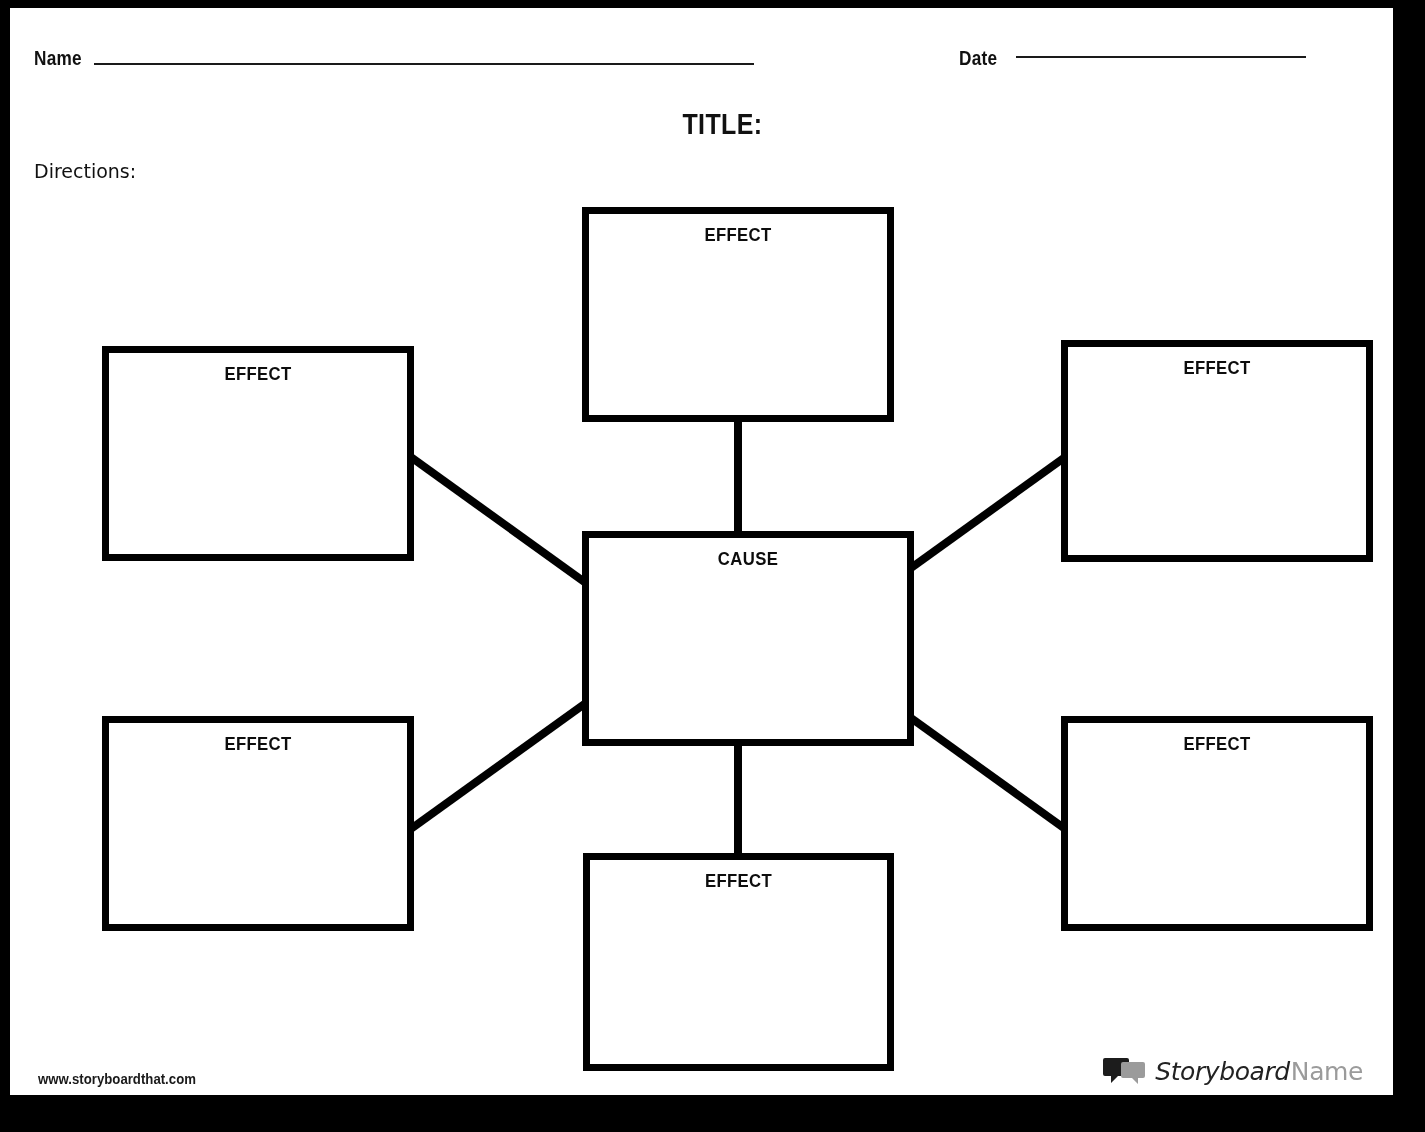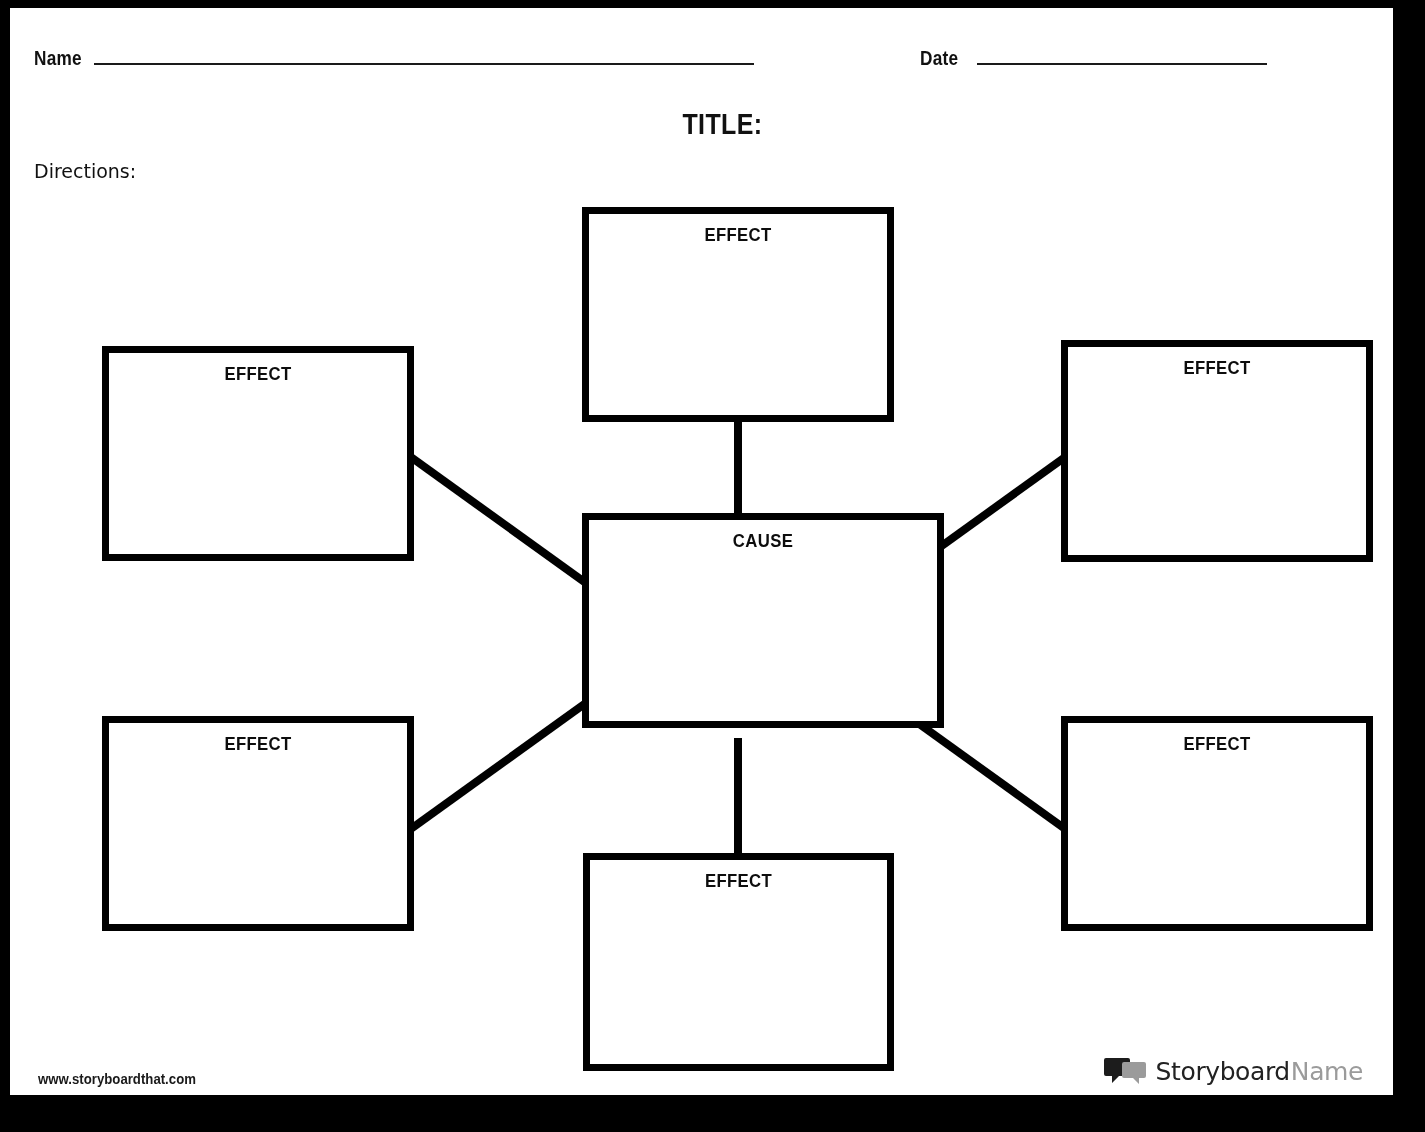--- a/index.html
+++ b/index.html
@@ -56,21 +56,21 @@
   }
   .field-line {
     border-bottom: 2px solid #1a1a1a;
     height: 1px;
     display: block;
   }
 
   #name-row { left: 24px; top: 40px; }
   #name-row .field-line { width: 660px; margin-left: 4px; margin-bottom: 3px; }
 
-  #date-row { left: 910px; top: 40px; }
+  #date-row { left: 949px; top: 40px; align-items: center; }
   #date-row .field-line { width: 290px; margin-left: 12px; margin-bottom: 3px; }
 
   #page-title {
     position: absolute;
     left: 0;
     top: 100px;
     width: 1425px;
     text-align: center;
     font-family: "Liberation Sans Narrow", "Liberation Sans", sans-serif;
     font-weight: bold;
@@ -149,21 +149,21 @@
     align-items: center;
     gap: 8px;
   }
   #brand-logo .logo-mark { display: block; }
   .brand-text {
     font-family: "DejaVu Sans", sans-serif;
     font-size: 25px;
     letter-spacing: -0.4px;
     line-height: 1;
   }
-  .brand-primary { color: #222222; }
+  .brand-primary { color: #222222; font-style: italic; }
   .brand-secondary { color: #9b9b9b; }
 </style>
 </head>
 <body>
 
 <div id="worksheet-frame">
   <div id="page">
 
     <div class="field-row" id="name-row">
       <span class="field-label">Name</span>
@@ -203,21 +203,21 @@
       </div>
 
       <div class="node-box" style="left:92px; top:338px; width:312px; height:215px;">
         <span class="node-label">EFFECT</span>
       </div>
 
       <div class="node-box" style="left:1051px; top:332px; width:312px; height:222px;">
         <span class="node-label">EFFECT</span>
       </div>
 
-      <div class="node-box" style="left:572px; top:505px; width:362px; height:215px;">
+      <div class="node-box" style="left:572px; top:523px; width:332px; height:215px;">
         <span class="node-label">CAUSE</span>
       </div>
 
       <div class="node-box" style="left:92px; top:708px; width:312px; height:215px;">
         <span class="node-label">EFFECT</span>
       </div>
 
       <div class="node-box" style="left:1051px; top:708px; width:312px; height:215px;">
         <span class="node-label">EFFECT</span>
       </div>

